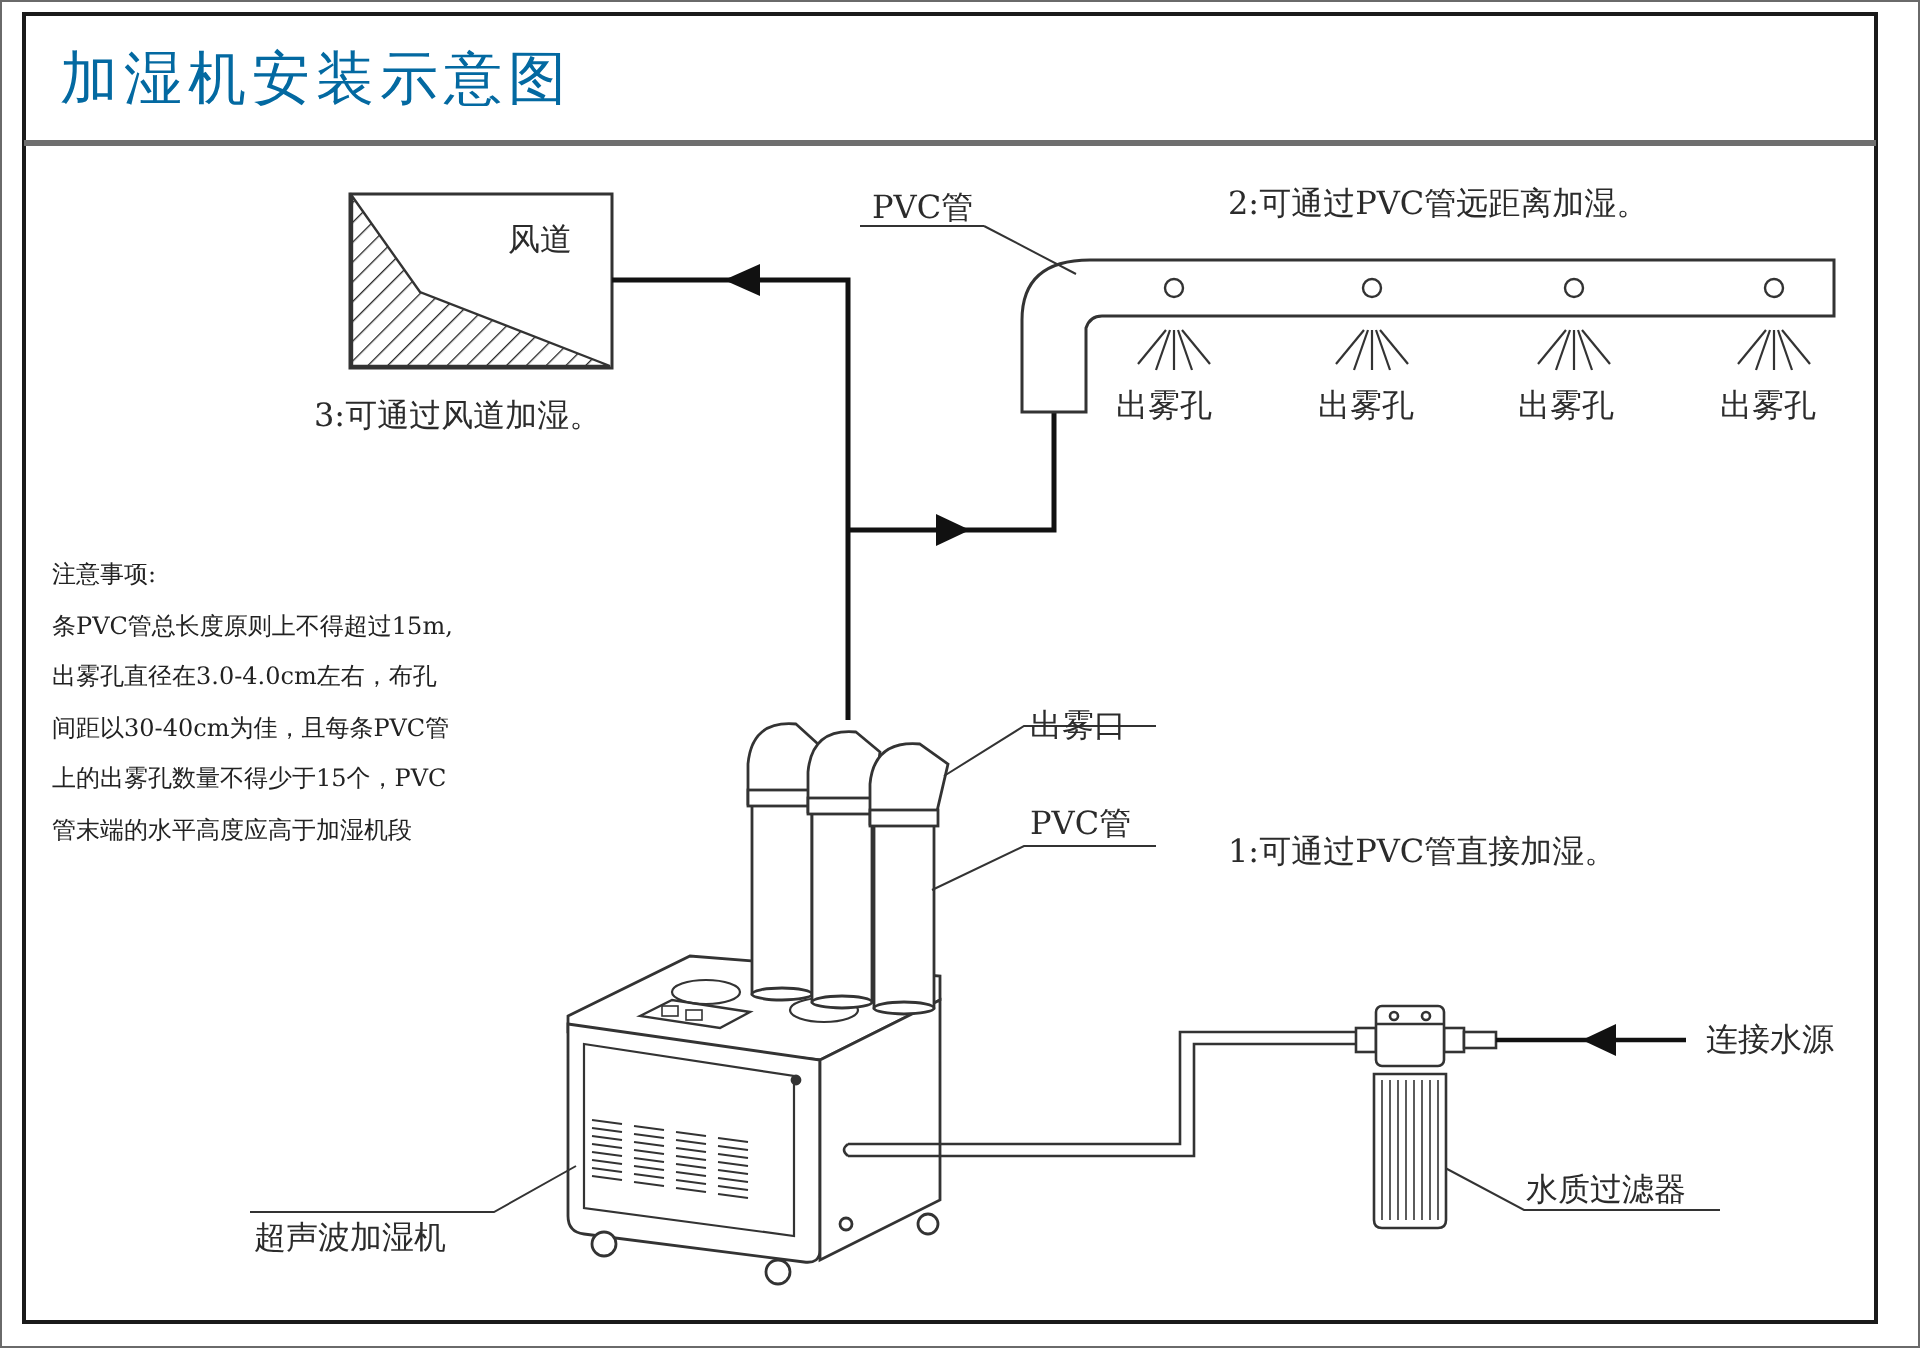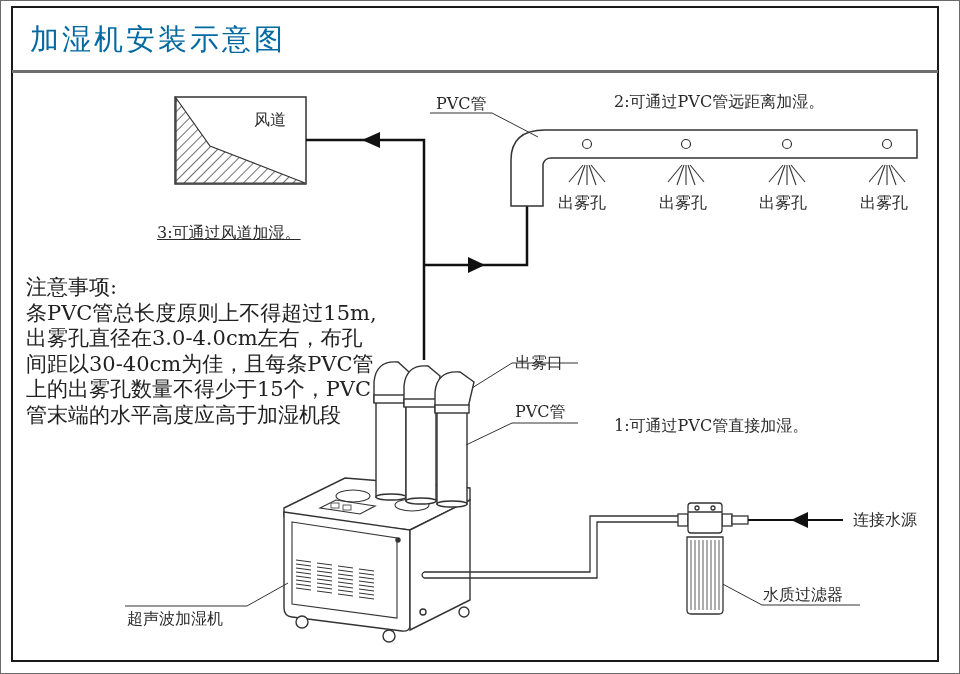--- a/index.html
+++ b/index.html
@@ -7,21 +7,21 @@
          font-family: "DejaVu Serif", "Liberation Serif", serif; color: #222; }
   .outer { position: absolute; left: 0; top: 0; width: 958px; height: 672px;
            border: 1px solid #6a6a6a; border-right-width: 2px; border-bottom-width: 2px; background: #fff; }
   .frame { position: absolute; left: 11px; top: 6px; width: 928px; height: 656px;
            border: 2px solid #1a1a1a; box-sizing: border-box; }
   .title { position: absolute; left: 30px; top: 20px; font-size: 29px; letter-spacing: 3px;
            color: #0369a1; font-family: "DejaVu Sans", "Liberation Sans", sans-serif; font-weight: normal; }
   .title-divider { position: absolute; left: 12px; top: 70px; width: 926px; height: 3px; background: #6e6e6e; }
   svg.diagram { position: absolute; left: 0; top: 0; }
   .lbl { position: absolute; font-size: 16px; white-space: nowrap; color: #2b2b2b; }
-  .notes { position: absolute; left: 26px; top: 275px; width: 330px; font-size: 21px; line-height: 25.5px; color: #222; }
+  .notes { position: absolute; left: 26px; top: 275px; width: 330px; font-size: 12px; line-height: 25.5px; color: #222; }
   .notes .line { white-space: nowrap; }
   .notes .indent { padding-left: 36px; }
 </style>
 </head>
 <body>
 
 <div class="outer"></div>
 <div class="frame"></div>
 <div class="title">加湿机安装示意图</div>
 <div class="title-divider"></div>
@@ -217,21 +217,21 @@
     </g>
   </g>
 
   <g>
     <line x1="748" y1="520" x2="843" y2="520" stroke="#111" stroke-width="2.2"></line>
     <polygon points="791,520 808,512 808,528" fill="#111"></polygon>
   </g>
 </svg>
 
 <div class="lbl" style="left:254px; top:110px;">风道</div>
-<div class="lbl" style="left:157px; top:223px;text-decoration:underline;">3:可通过风道加湿。</div>
+<div class="lbl" style="left:157px; top:198px;">3:可通过风道加湿。</div>
 <div class="lbl" style="left:436px; top:94px;">PVC管</div>
 <div class="lbl" style="left:614px; top:92px;">2:可通过PVC管远距离加湿。</div>
 
 <div class="lbl" style="left:558px; top:193px;">出雾孔</div>
 <div class="lbl" style="left:659px; top:193px;">出雾孔</div>
 <div class="lbl" style="left:759px; top:193px;">出雾孔</div>
 <div class="lbl" style="left:860px; top:193px;">出雾孔</div>
 
 <div class="lbl" style="left:515px; top:353px;">出雾口</div>
 <div class="lbl" style="left:515px; top:402px;">PVC管</div>

